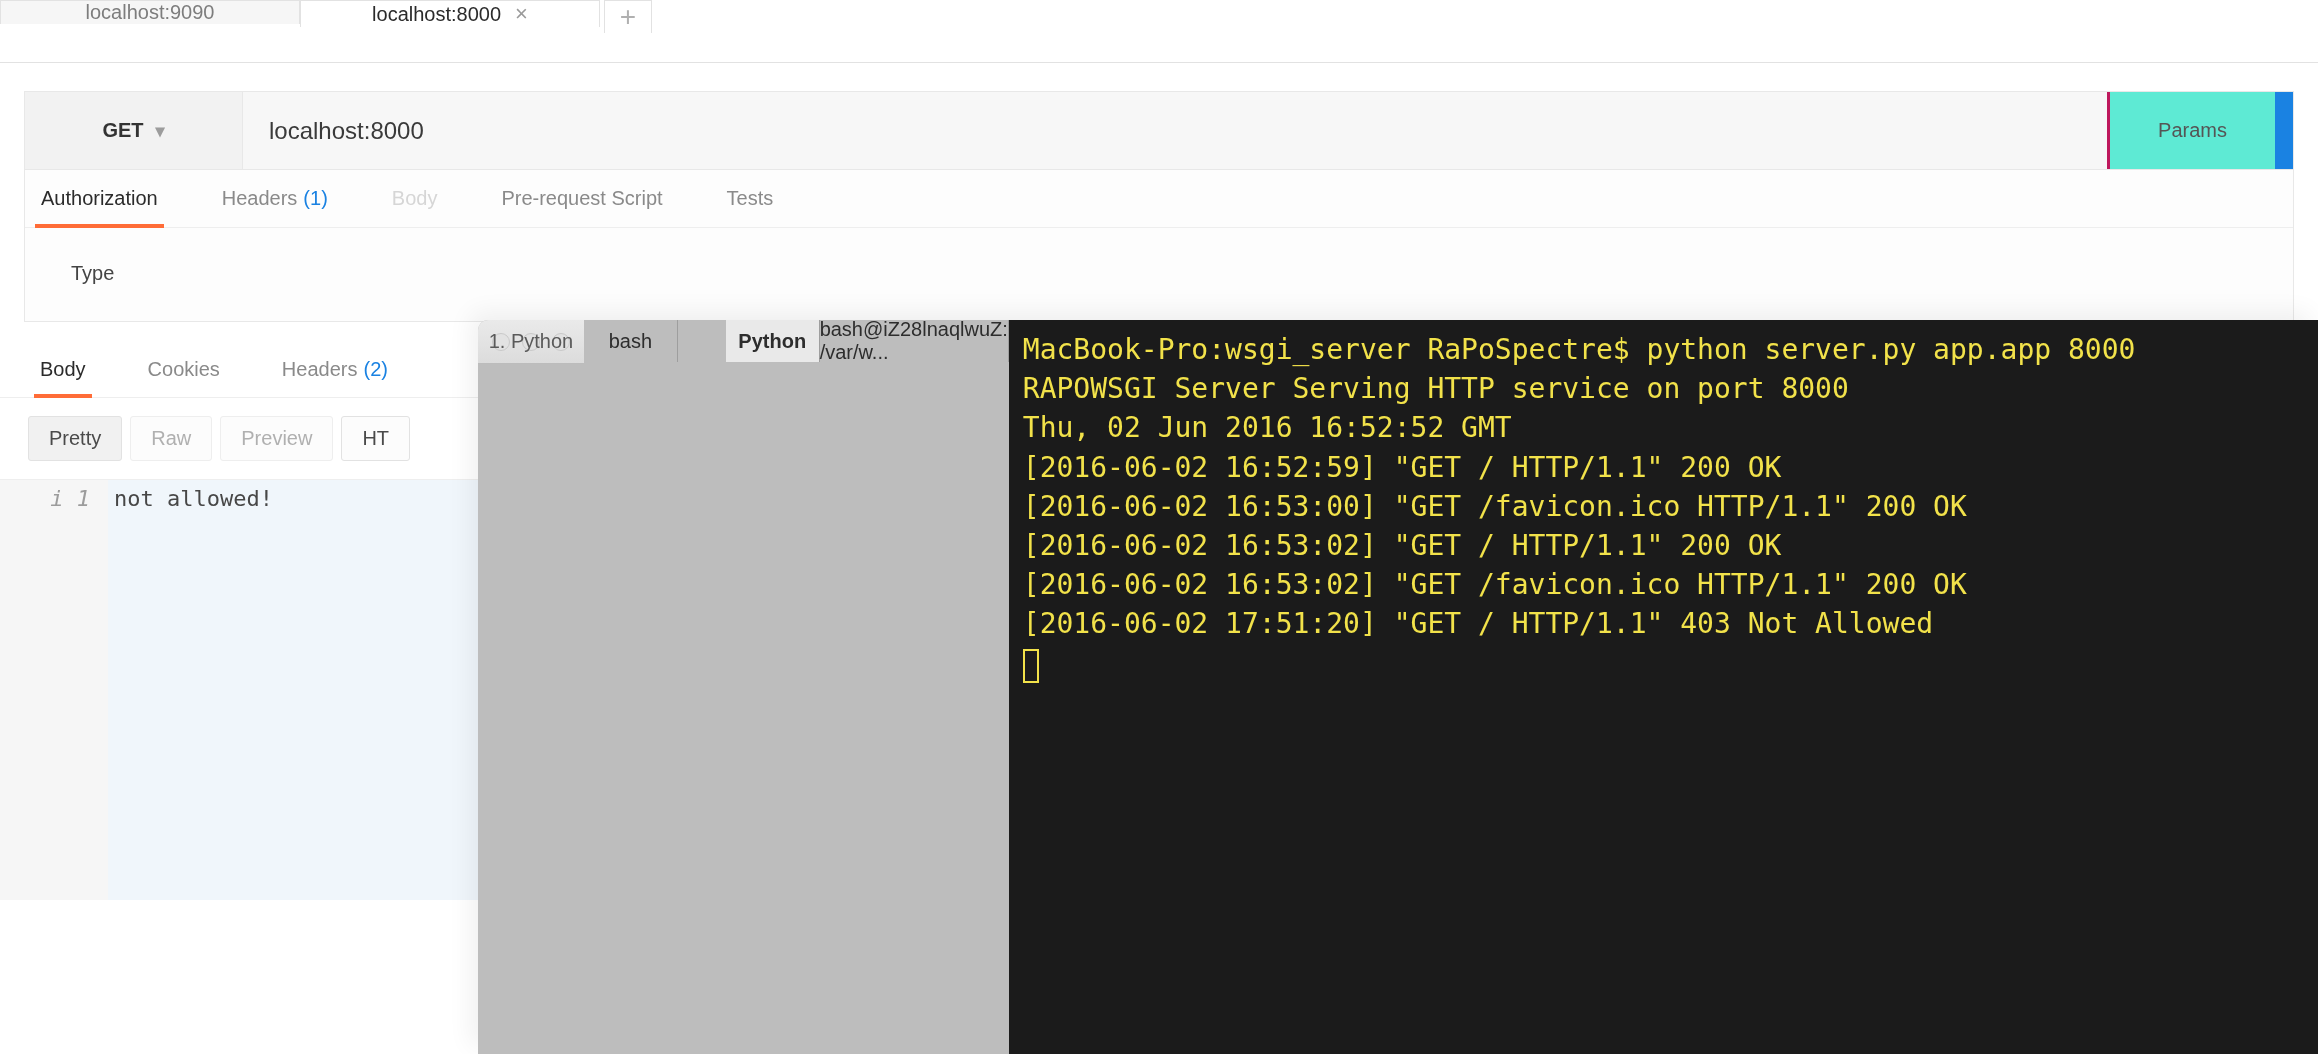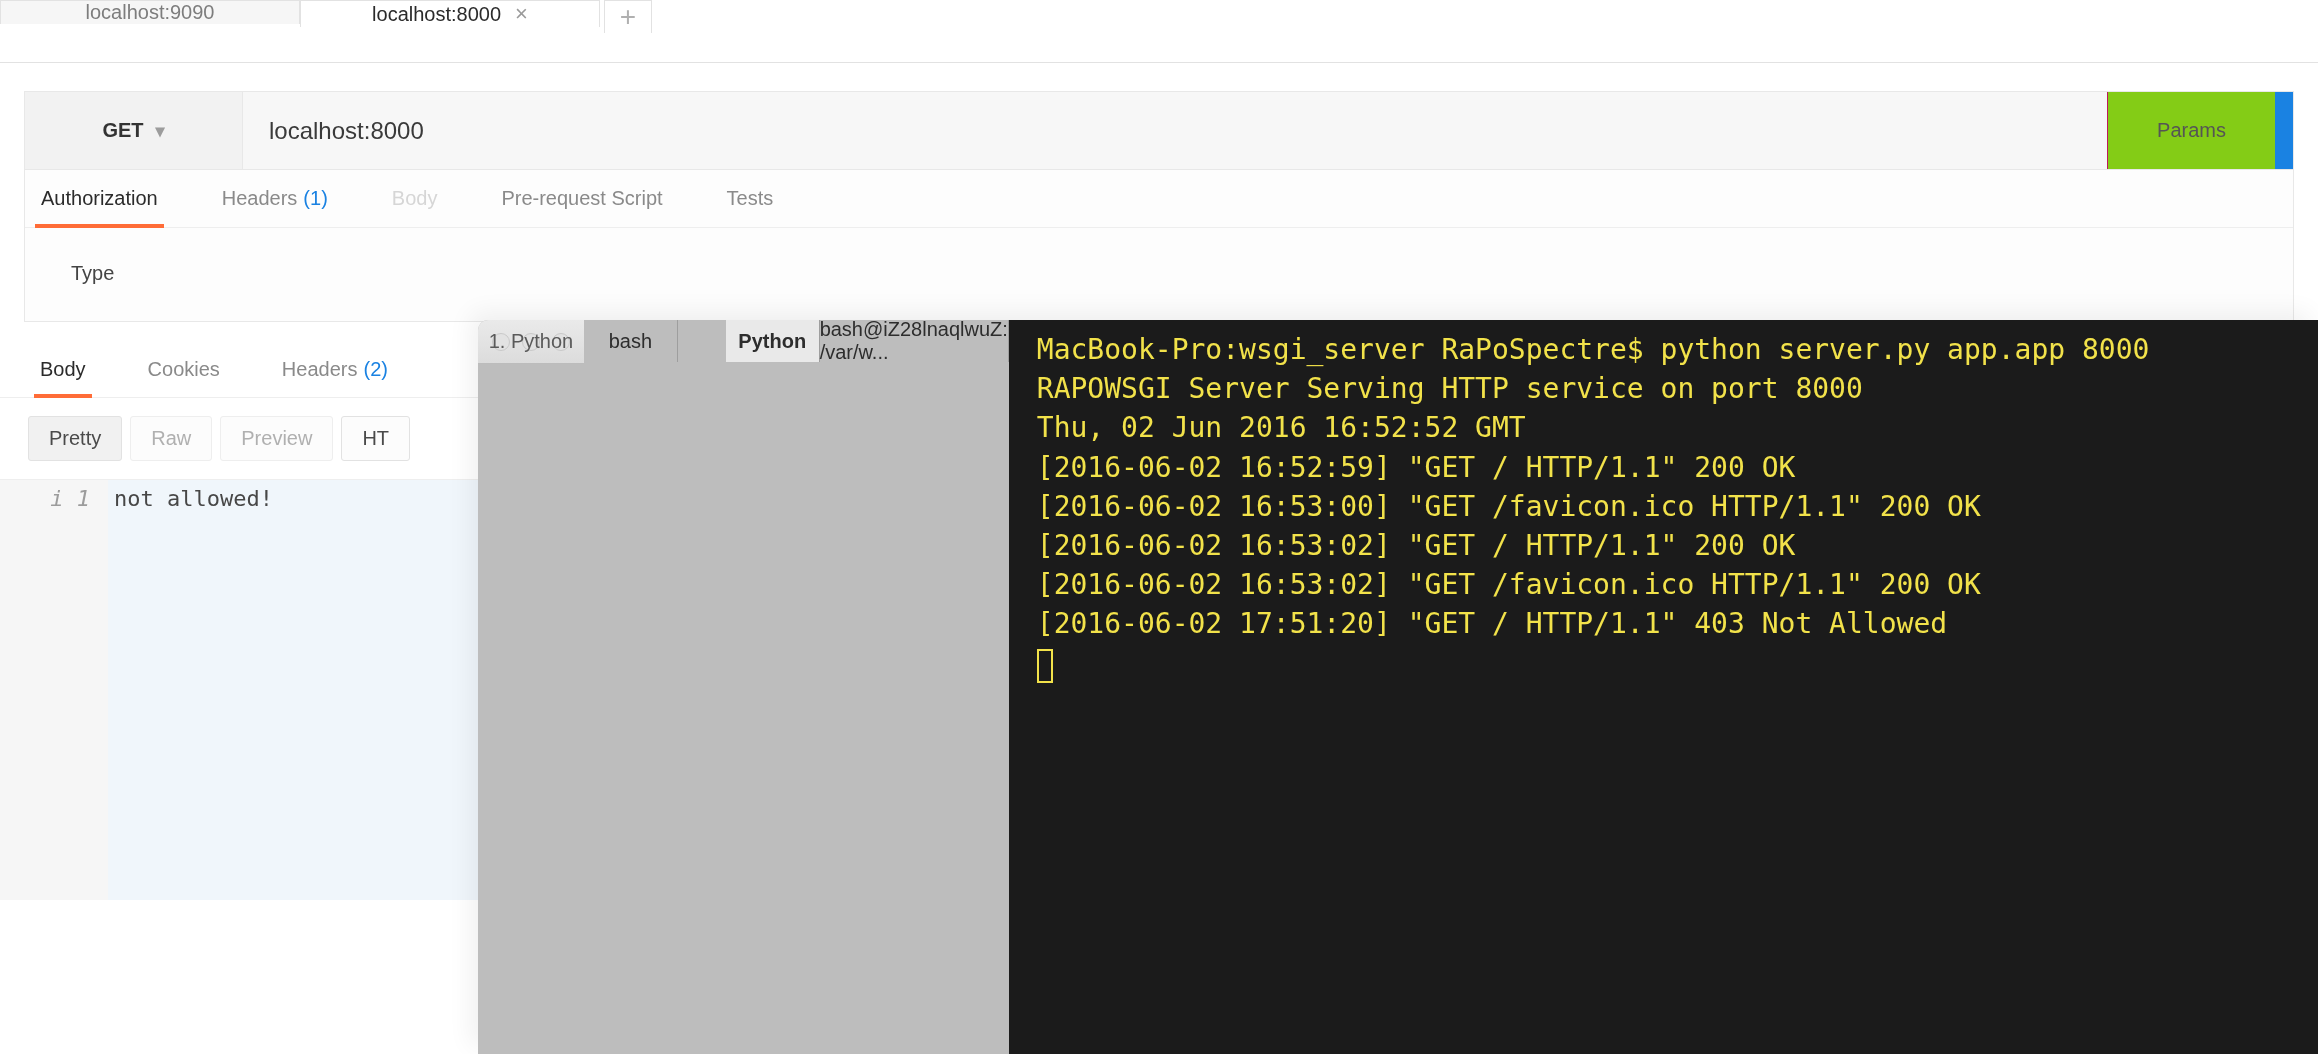--- a/index.html
+++ b/index.html
@@ -93,22 +93,22 @@
     padding: 0 26px;
     font-size: 24px;
     color: #3a3a3a;
     outline: none;
   }
   .params-btn {
     width: 168px;
     display: flex;
     align-items: center;
     justify-content: center;
-    background: #84cc16;
-    border-left: 1px solid #be185d;
+    background: #5eead4;
+    border-left: 3px solid #be185d;
     color: #555;
     cursor: pointer;
   }
   .send-edge {
     width: 18px;
     background: #1a82e2;
   }
 
   
   .req-tabs {
@@ -276,21 +276,21 @@
     font-weight: 700;
     margin-left: 48px;
   }
   .term-body {
     flex: 1;
     background: #1b1b1b;
     color: #f2e24a;
     font-family: "Menlo", "Consolas", monospace;
     font-size: 28px;
     line-height: 1.4;
-    padding: 10px 28px;
+    padding: 10px 14px;
     white-space: pre;
     overflow: hidden;
   }
   .cursor-box {
     display: inline-block;
     width: 16px;
     height: 34px;
     border: 2px solid #f2e24a;
     vertical-align: bottom;
   }

